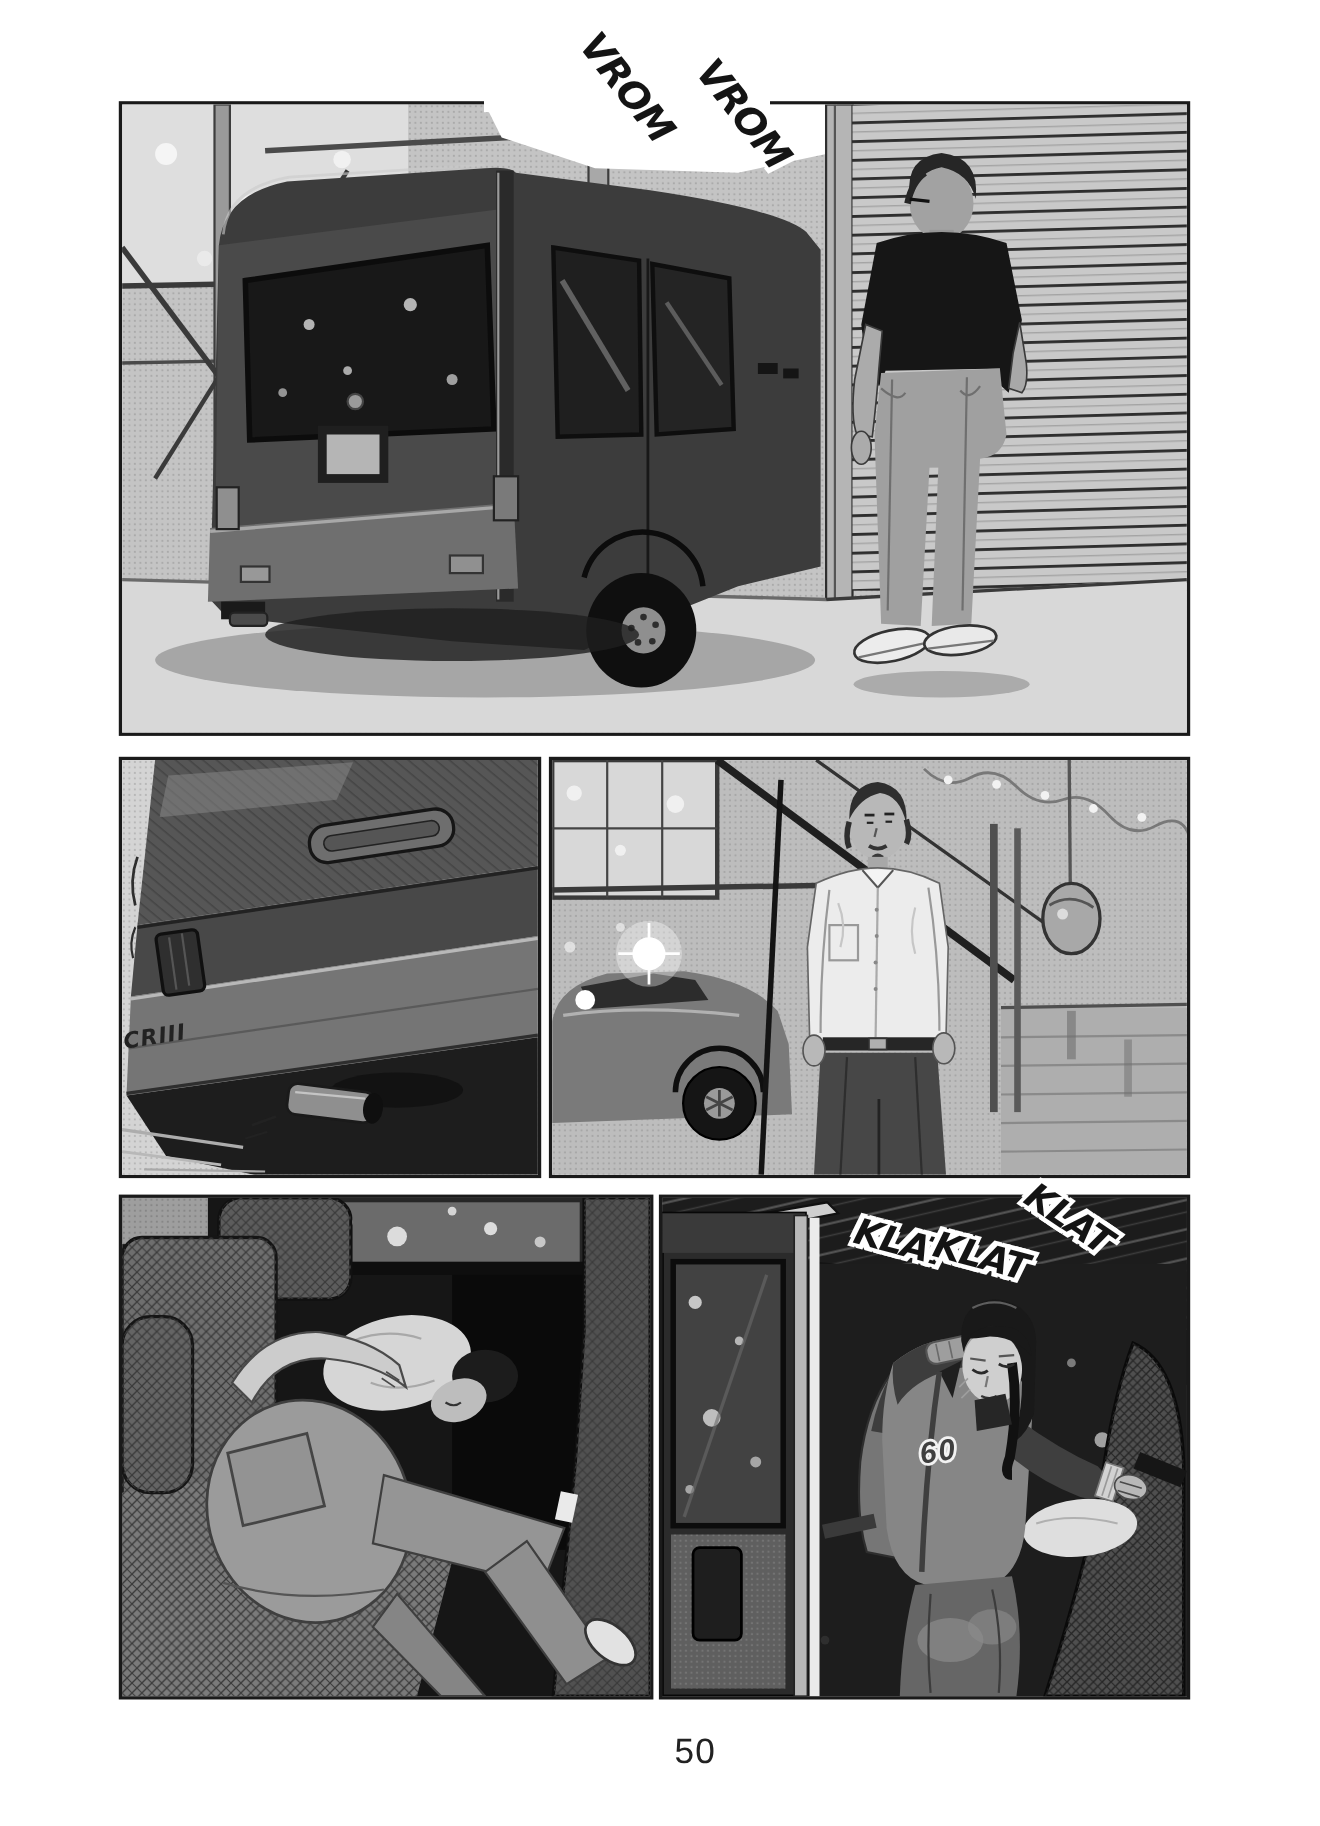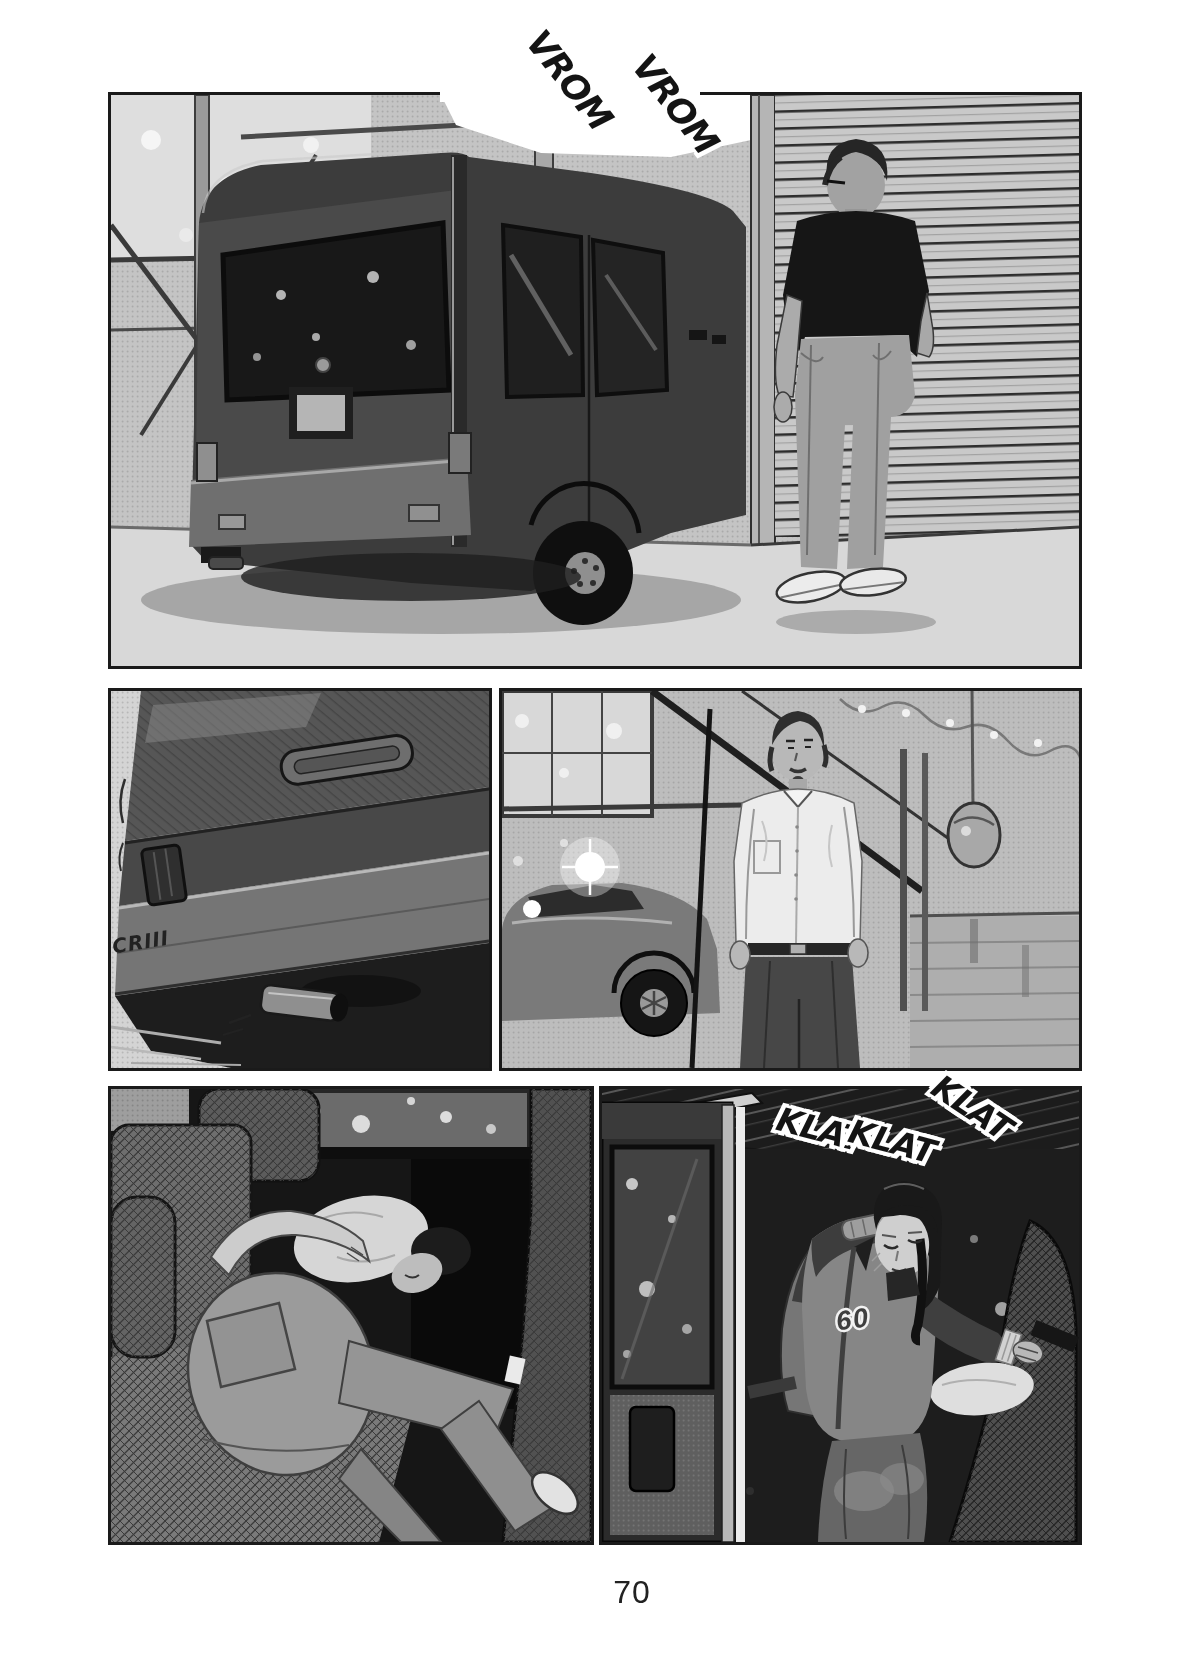--- a/index.html
+++ b/index.html
@@ -480,14 +480,14 @@
 
   <div class="border-notch"></div>
 
   <div class="sfx" id="sfx-vrom-1">VROM</div>
   <div class="sfx" id="sfx-vrom-2">VROM</div>
   <div class="sfx" id="sfx-criii">CRIII</div>
   <div class="sfx" id="sfx-klat-1">KLAT</div>
   <div class="sfx" id="sfx-klat-2">KLAT</div>
   <div class="sfx" id="sfx-klat-3">KLAT</div>
 
-  <div class="page-number">70</div>
+  <div class="page-number">50</div>
 </div>
 
 </body></html>

